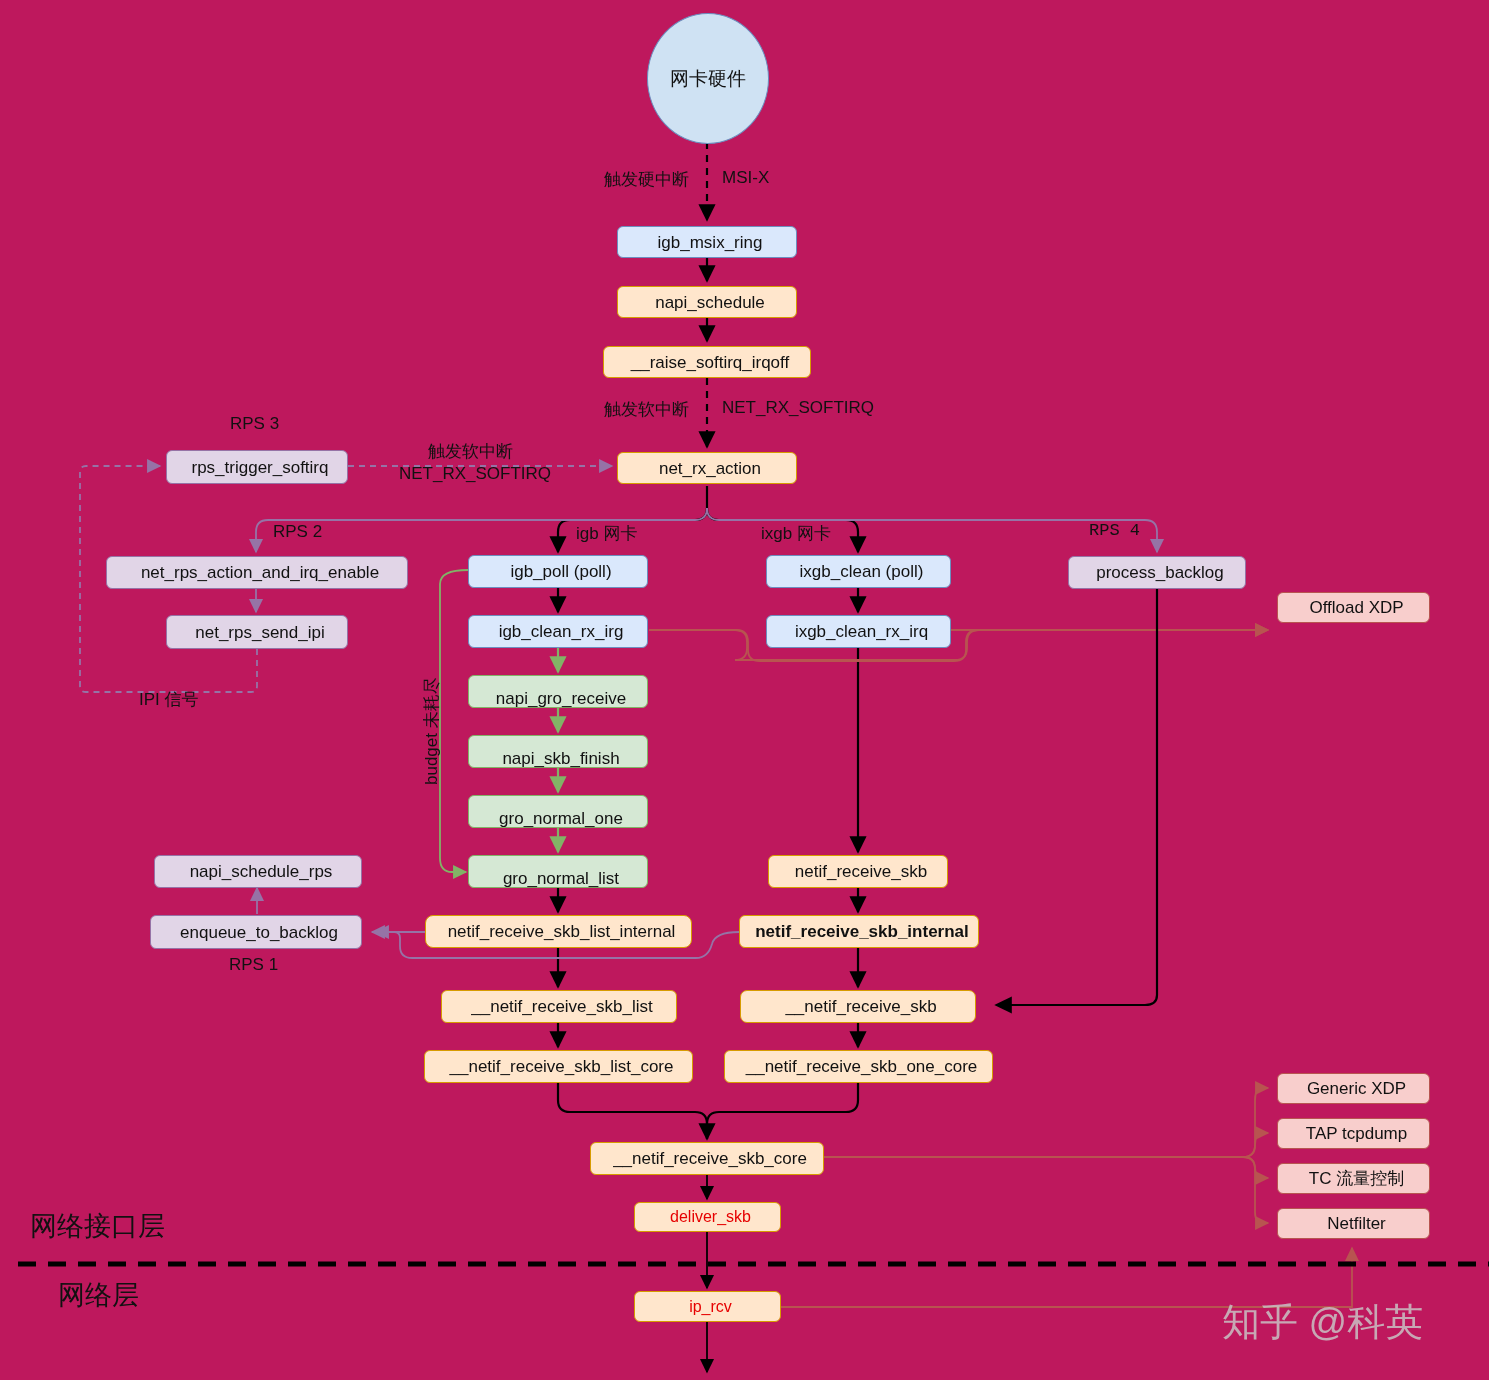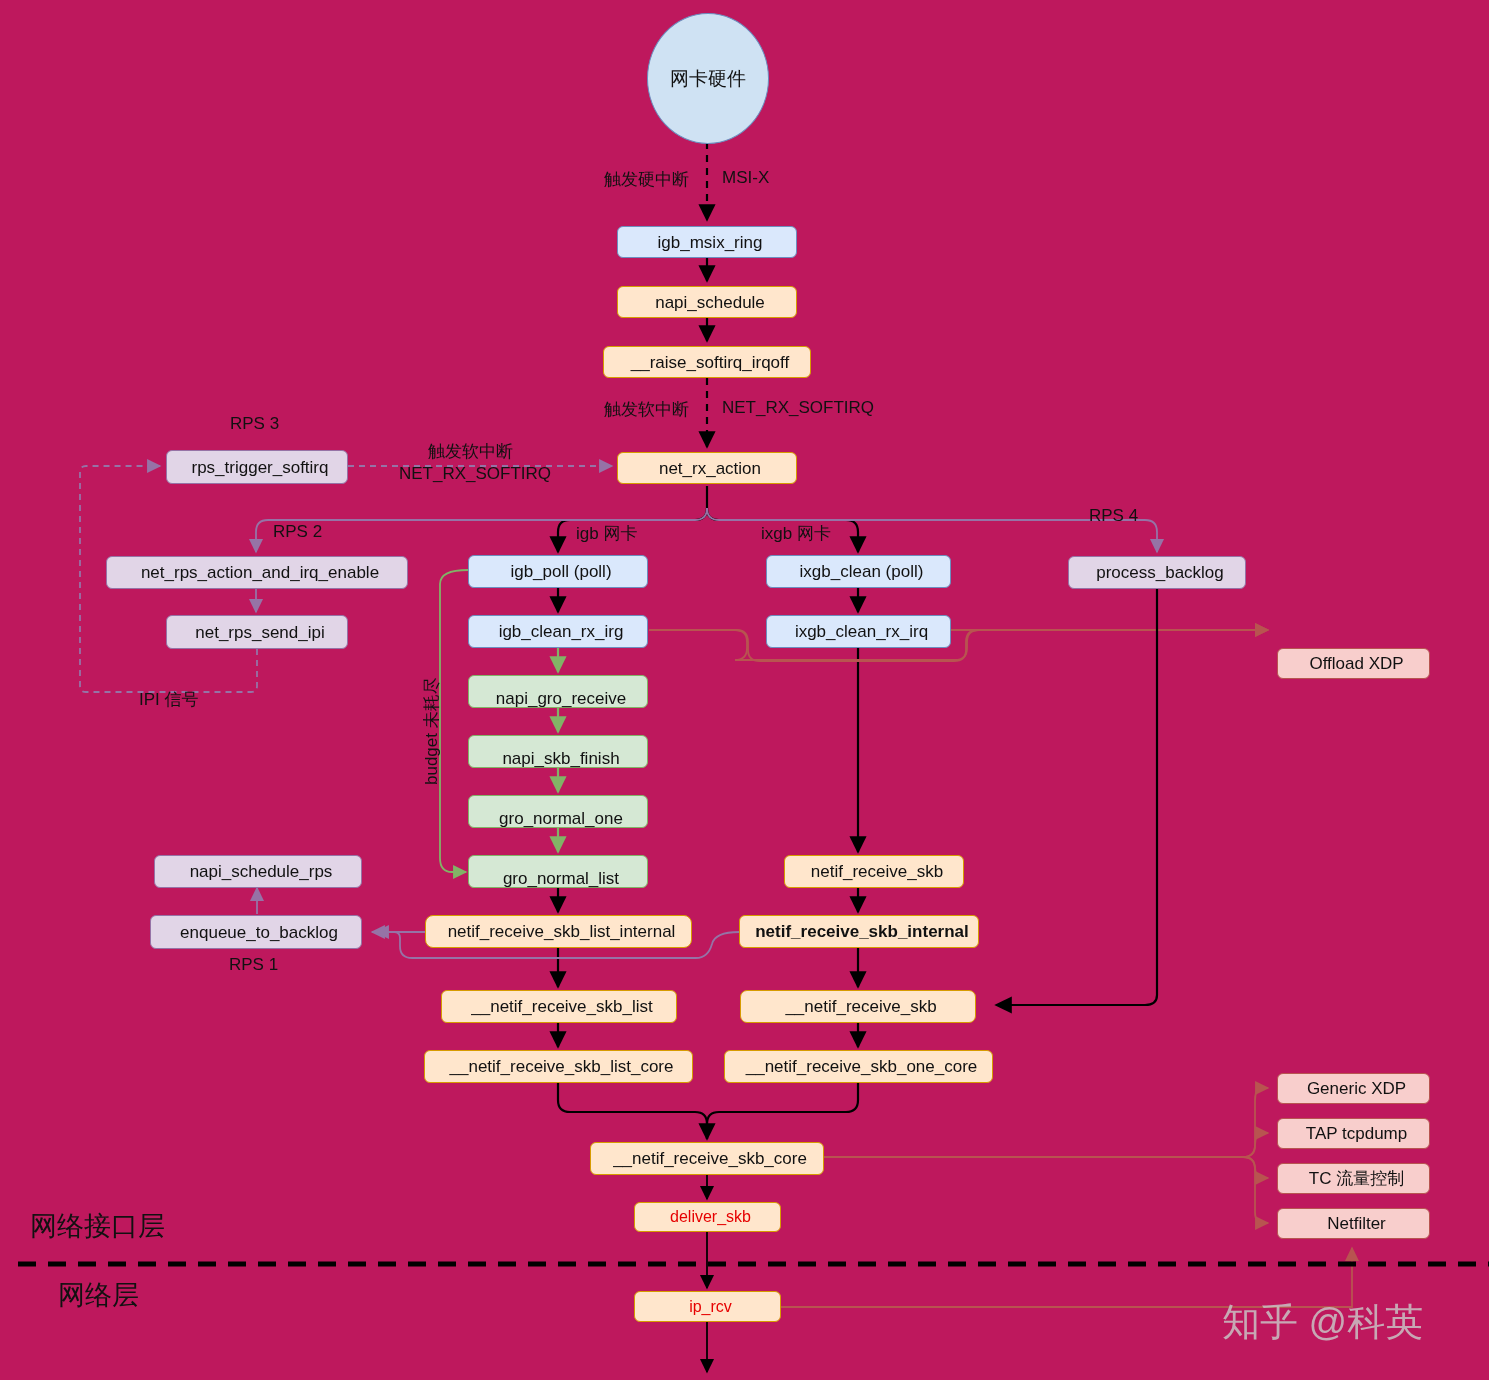--- a/index.html
+++ b/index.html
@@ -182,21 +182,21 @@
   </div>
 
   <div class="node blue" style="left:766px;top:555px;width:185px;height:33px;">
     <span>ixgb_clean (poll)</span>
   </div>
 
   <div class="node blue" style="left:766px;top:615px;width:185px;height:33px;">
     <span>ixgb_clean_rx_irq</span>
   </div>
 
-  <div class="node orange" style="left:768px;top:855px;width:180px;height:33px;margin-left:16px;">
+  <div class="node orange" style="left:768px;top:855px;width:180px;height:33px;">
     <span>netif_receive_skb</span>
   </div>
 
   <div class="node orange" style="left:425px;top:915px;width:267px;height:33px;border-radius:8px;">
     <span>netif_receive_skb_list_internal</span>
   </div>
 
   <div class="node orange" style="left:739px;top:915px;width:240px;height:33px;font-weight:bold;">
     <span>netif_receive_skb_internal</span>
   </div>
@@ -230,21 +230,21 @@
   </div>
 
   <div class="node orange redtext" style="left:634px;top:1202px;width:147px;height:30px;font-size:16px;">
     <span>deliver_skb</span>
   </div>
 
   <div class="node orange redtext" style="left:634px;top:1291px;width:147px;height:31px;font-size:16px;">
     <span>ip_rcv</span>
   </div>
 
-  <div class="node red" style="left:1277px;top:648px;width:153px;height:31px;">
+  <div class="node red" style="left:1277px;top:592px;width:153px;height:31px;">
     <span>Offload XDP</span>
   </div>
 
   <div class="node red" style="left:1277px;top:1073px;width:153px;height:31px;">
     <span>Generic XDP</span>
   </div>
 
   <div class="node red" style="left:1277px;top:1118px;width:153px;height:31px;">
     <span>TAP tcpdump</span>
   </div>
@@ -261,21 +261,21 @@
   <div class="lbl" style="left:722px;top:168px;">MSI-X</div>
 
   <div class="lbl" style="left:604px;top:398px;">触发软中断</div>
   <div class="lbl" style="left:722px;top:398px;">NET_RX_SOFTIRQ</div>
 
   <div class="lbl" style="left:428px;top:440px;">触发软中断</div>
   <div class="lbl" style="left:399px;top:464px;">NET_RX_SOFTIRQ</div>
 
   <div class="lbl" style="left:230px;top:414px;">RPS 3</div>
   <div class="lbl" style="left:273px;top:522px;">RPS 2</div>
-  <div class="lbl" style="left:1089px;top:506px;">RPS 4</div>
+  <div class="lbl" style="left:1089px;top:521px;font-family:Liberation Mono, monospace;">RPS 4</div>
   <div class="lbl" style="left:229px;top:955px;">RPS 1</div>
   <div class="lbl" style="left:139px;top:688px;">IPI 信号</div>
 
   <div class="lbl" style="left:576px;top:522px;">igb 网卡</div>
   <div class="lbl" style="left:761px;top:522px;">ixgb 网卡</div>
 
   <div class="vlabel" style="left:420px;top:785px;">budget 未耗尽</div>
 
   <div class="layerlbl" style="left:30px;top:1208px;">网络接口层</div>
   <div class="layerlbl" style="left:58px;top:1277px;">网络层</div>

